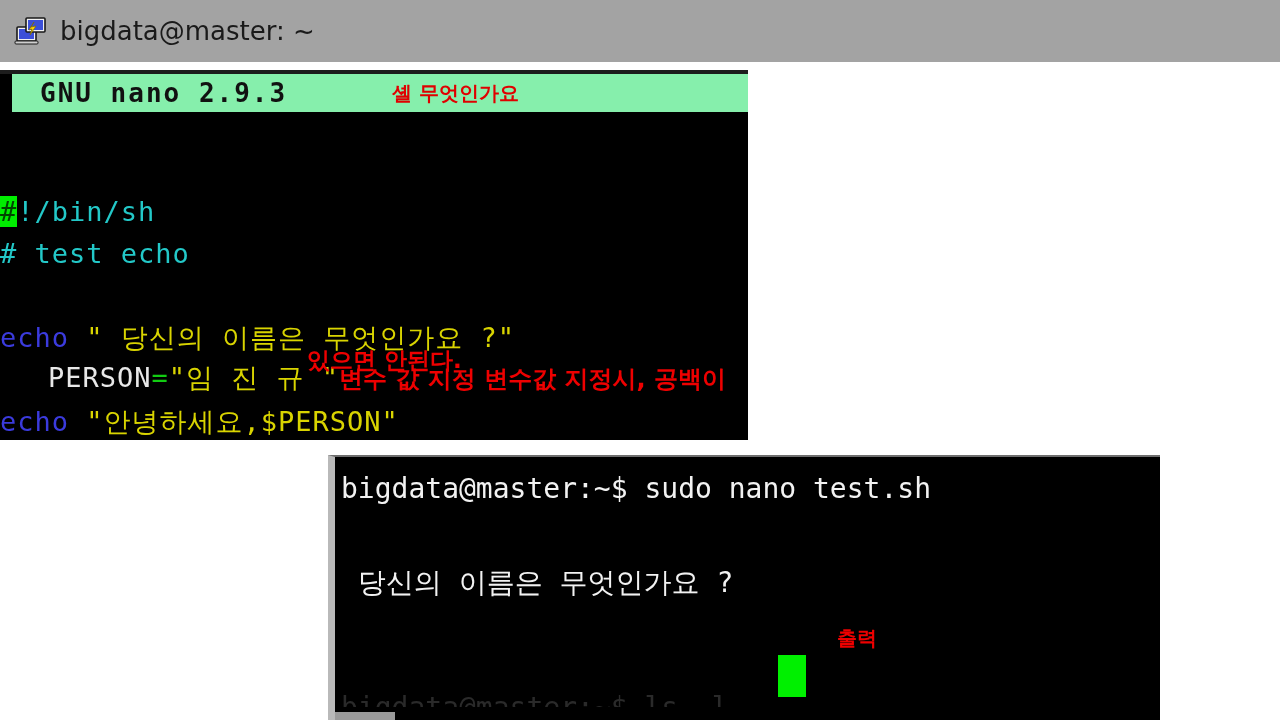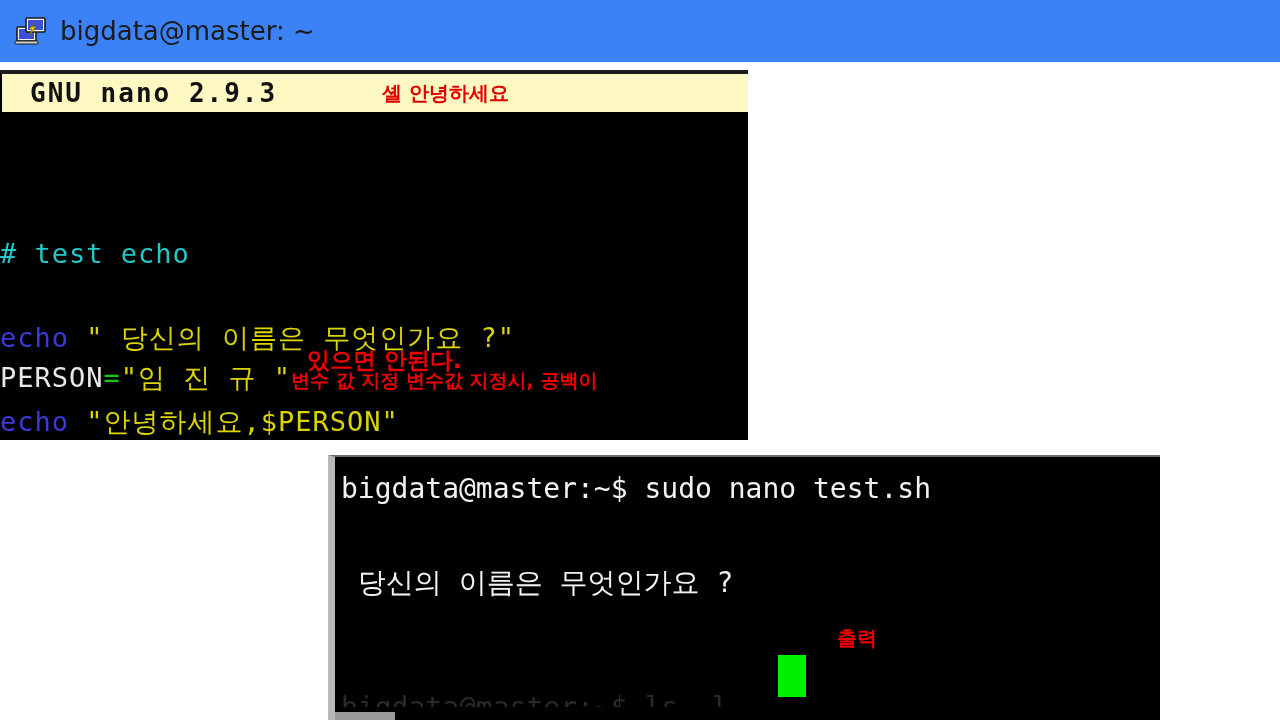--- a/index.html
+++ b/index.html
@@ -13,21 +13,21 @@
     position: relative;
     overflow: hidden;
     font-family: "Liberation Sans", sans-serif;
   }
 
   
   #titlebar {
     position: absolute;
     left: 0; top: 0;
     width: 1280px; height: 62px;
-    background: #3b82f6;
+    background: #a3a3a3;
     display: flex;
     align-items: center;
     padding-left: 14px;
     box-sizing: border-box;
   }
   #titlebar .app-icon {
     width: 34px; height: 34px;
     margin-right: 12px;
     flex: 0 0 auto;
     position: relative;
@@ -49,23 +49,23 @@
     overflow: hidden;
   }
   #nano-topline {
     position: absolute;
     left: 0; top: 0;
     width: 748px; height: 4px;
     background: #1d1d1d;
   }
   #nano-header {
     position: absolute;
-    left: 2px; top: 4px;
+    left: 12px; top: 4px;
     width: 748px; height: 38px;
-    background: #fef9c3;
+    background: #86efac;
   }
   #nano-header .hdr-title {
     position: absolute;
     left: 28px; top: 4px;
     font-family: "DejaVu Sans Mono", monospace;
     font-size: 26px;
     font-weight: bold;
     color: #111111;
     letter-spacing: 2px;
     white-space: pre;
@@ -98,30 +98,30 @@
   }
   .cl1 { top: 80px; }
   .cl2 { top: 122px; }
   .cl3 { top: 206px; }
   .cl4 { top: 246px; }
   .cl5 { top: 290px; }
 
   .tok-comment { color: #23c8c8; }
   .tok-cmd     { color: #3b3bdd; }
   .tok-str     { color: #d9d400; }
-  .tok-var     { color: #e8e8e8; }
+  .tok-var     { color: #e8e8e8; margin-left: 48px; }
   .tok-op      { color: #12cc12; }
   .cursor-block {
     background: #00ee00;
     color: #004400;
   }
   .inline-annot {
     color: #ee0000;
     font-family: "DejaVu Sans", sans-serif;
-    font-size: 19px;
+    font-size: 24px;
     font-weight: bold;
     letter-spacing: 0px;
   }
 
   
   #annot-overflow {
     position: absolute;
     left: 307px; top: 345px;
     font-family: "DejaVu Sans", sans-serif;
     font-size: 23px;
@@ -207,24 +207,25 @@
     </svg>
   </span>
   <span class="title-text">bigdata@master: ~</span>
 </div>
 
 <div id="nano-panel">
   <div id="nano-topline"></div>
 
   <div id="nano-header">
     <span class="hdr-title">GNU nano 2.9.3</span>
-    <span class="hdr-annot">셸 안녕하세요</span>
+    <span class="hdr-annot">셸 무엇인가요</span>
   </div>
 
   <div id="nano-body">
+    <div class="code-line cl1"><span class="cursor-block">#</span><span class="tok-comment">!/bin/sh</span></div>
 
     <div class="code-line cl2"><span class="tok-comment"># test echo</span></div>
 
     <div class="code-line cl3"><span class="tok-cmd">echo</span><span class="tok-str"> " 당신의 이름은 무엇인가요 ?"</span></div>
 
     <div class="code-line cl4"><span class="tok-var">PERSON</span><span class="tok-op">=</span><span class="tok-str">"임 진 규 "</span><span class="inline-annot">변수 값 지정 변수값 지정시, 공백이 </span></div>
 
     <div class="code-line cl5"><span class="tok-cmd">echo</span><span class="tok-str"> "안녕하세요,$PERSON"</span></div>
   </div>
 </div>

